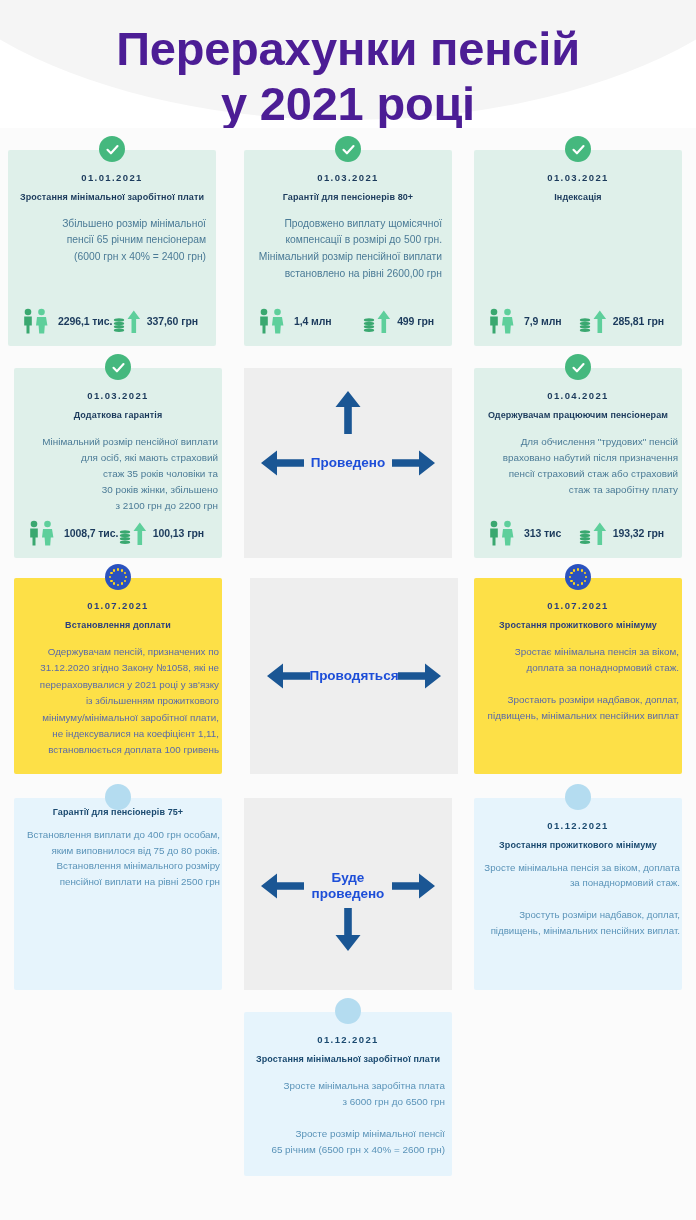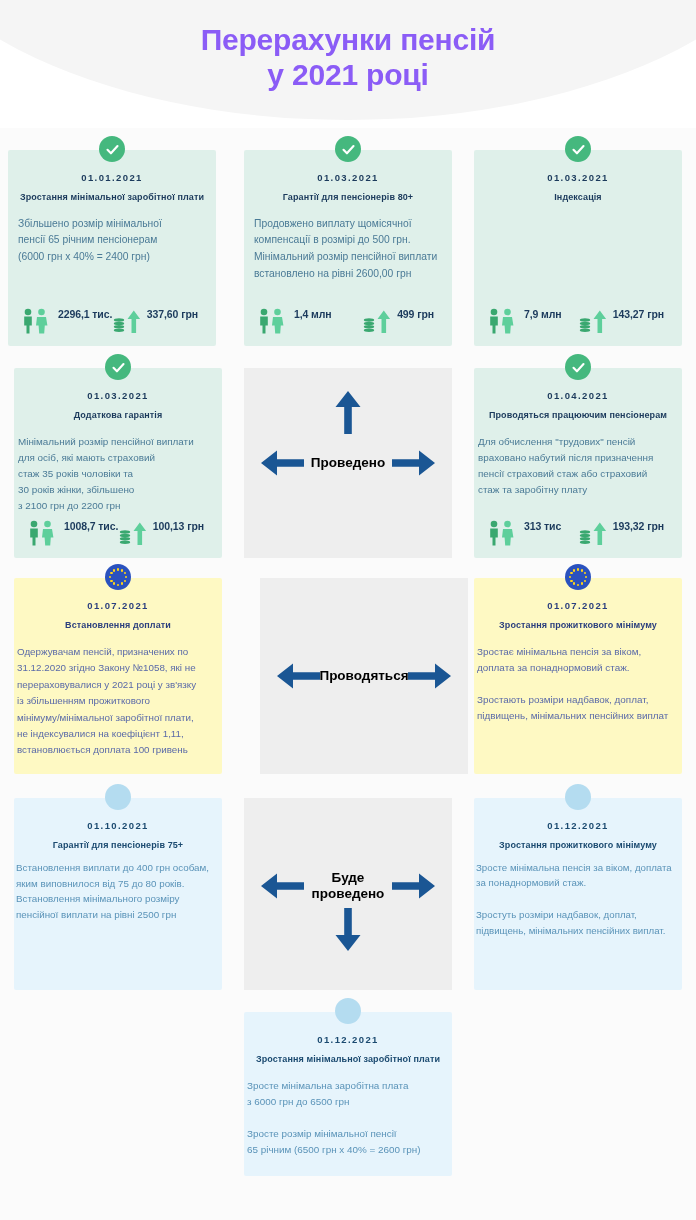--- a/index.html
+++ b/index.html
@@ -27,35 +27,35 @@
     position:absolute;
     left:-118px; top:-360px;
     width:932px; height:480px;
     background:#f5f5f5;
     border-radius:50% / 50%;
   }
   #title {
     position:absolute; left:0; top:22px;
     width:696px;
     text-align:center;
-    color:#8b5cf6;
-    font-size:30px;
+    color:#4c1d95;
+    font-size:47px;
     font-weight:bold;
     line-height:1.17;
     letter-spacing:-0.2px;
     white-space:pre-line;
   }
 
   
   .card {
     position:absolute;
     border-radius:2px;
   }
   .card-green   { background:#dff0ea; }
-  .card-lav     { background:#fef9c3; }
+  .card-lav     { background:#fde047; }
   .card-blue    { background:#e6f4fc; }
 
   .badge {
     position:absolute;
     left:50%;
     top:-14px;
     transform:translateX(-50%);
     width:26px; height:26px;
     border-radius:50%;
     display:flex; align-items:center; justify-content:center;
@@ -87,21 +87,21 @@
     text-align:center;
     color:#1b3a5c;
     font-size:9px;
     font-weight:bold;
     letter-spacing:0.1px;
     padding-top:9px;
     padding-left:8px; padding-right:8px;
     line-height:1.3;
   }
   .body-text {
-    text-align:left;
+    text-align:right;
     color:#4a7a96;
     font-size:10.3px;
     line-height:1.62;
     padding:12px 10px 0 10px;
     white-space:pre-line;
   }
   .card-lav .body-text  { color:#5a6aa8; }
   .card-lav .date,
   .card-lav .subtitle   { color:#2b3f7e; }
   .card-blue .body-text { color:#5a93b8; }
@@ -112,20 +112,21 @@
   .stats {
     position:absolute;
     left:0; bottom:12px;
     width:100%;
     display:flex;
     align-items:flex-end;
     padding:0 12px;
   }
   .stat {
     display:flex;
+    align-items:center;
     gap:4px;
   }
   .stat.left  { flex:0 0 auto; }
   .stat.right { margin-left:auto; margin-right:6px; }
   .stat-label {
     color:#1b3a5c;
     font-size:10.5px;
     font-weight:bold;
     letter-spacing:-0.1px;
     white-space:nowrap;
@@ -139,21 +140,21 @@
     background:#eeeeee;
   }
   .conn-inner {
     position:absolute;
     inset:0;
     display:flex;
     align-items:center;
     justify-content:center;
   }
   .conn-label {
-    color:#000000;
+    color:#1d4ed8;
     font-size:13.5px;
     font-weight:bold;
     text-align:center;
     line-height:1.2;
     white-space:pre-line;
     z-index:2;
   }
   .arrow { position:absolute; }
   .arrow svg { display:block; }
   .arrow-left  { left:16px;  top:50%; transform:translateY(-50%); }
@@ -284,21 +285,21 @@
               <ellipse cx="6" cy="12" rx="5.2" ry="1.7"></ellipse>
               <ellipse cx="6" cy="15.4" rx="5.2" ry="1.7"></ellipse>
               <ellipse cx="6" cy="18.8" rx="5.2" ry="1.7"></ellipse>
               <ellipse cx="6" cy="22.2" rx="5.2" ry="1.7"></ellipse>
             </g>
             <g fill="#5ecf9b">
               <path d="M18.5 25 h4.6 v-14 h4 l-6.3 -8.4 l-6.3 8.4 h4 z"></path>
             </g>
           </svg>
         </span>
-        <span class="stat-label">143,27 грн</span>
+        <span class="stat-label">285,81 грн</span>
       </div>
     </div>
   </div>
 
   <div class="card card-green" style="left:14px; top:368px; width:208px; height:190px;">
     <div class="badge badge-check">
       <svg viewBox="0 0 24 24">
           <path d="M4 12.5 L9.5 18 L20 6.5" fill="none" stroke="#ffffff" stroke-width="3.4" stroke-linecap="round" stroke-linejoin="round"></path>
         </svg>
     </div>
@@ -361,21 +362,21 @@
     </div>
   </div>
 
   <div class="card card-green" style="left:474px; top:368px; width:208px; height:190px;">
     <div class="badge badge-check">
       <svg viewBox="0 0 24 24">
           <path d="M4 12.5 L9.5 18 L20 6.5" fill="none" stroke="#ffffff" stroke-width="3.4" stroke-linecap="round" stroke-linejoin="round"></path>
         </svg>
     </div>
     <div class="date">01.04.2021</div>
-    <div class="subtitle">Проводяться працюючим пенсіонерам</div>
+    <div class="subtitle">Одержувачам працюючим пенсіонерам</div>
     <div class="body-text" style="font-size:9.9px; padding-left:4px; padding-right:4px;">Для обчислення "трудових" пенсій
 враховано набутий після призначення
 пенсії страховий стаж або страховий
 стаж та заробітну плату</div>
     <div class="stats">
       <div class="stat left">
         <span class="people-icon">
           <svg width="34" height="26" viewBox="0 0 34 26">
             <circle cx="8" cy="4" r="3.3" fill="#3aa870"></circle>
             <path d="M4.2 8.6 h7.6 v9 h-2.3 v8 h-3 v-8 h-2.3 z" fill="#3aa870"></path>
@@ -425,21 +426,21 @@
     <div class="subtitle">Встановлення доплати</div>
     <div class="body-text" style="font-size:9.8px; padding-left:3px; padding-right:3px; line-height:1.68;">Одержувачам пенсій, призначених по
 31.12.2020 згідно Закону №1058, які не
 перераховувалися у 2021 році у зв'язку
 із збільшенням прожиткового
 мінімуму/мінімальної заробітної плати,
 не індексувалися на коефіцієнт 1,11,
 встановлюється доплата 100 гривень</div>
   </div>
 
-  <div class="connector" style="left:260px; top:578px; width:208px; height:196px;">
+  <div class="connector" style="left:250px; top:578px; width:208px; height:196px;">
     <div class="conn-inner">
       <div class="arrow arrow-left">
         <svg width="44" height="30" viewBox="0 0 44 30">
           <path d="M44 11.2 H17 V2.5 L1 15 L17 27.5 V18.8 H44 Z" fill="#1a5694"></path>
         </svg>
       </div>
       <div class="conn-label">Проводяться</div>
       <div class="arrow arrow-right">
         <svg width="44" height="30" viewBox="0 0 44 30">
           <path d="M0 11.2 H27 V2.5 L43 15 L27 27.5 V18.8 H0 Z" fill="#1a5694"></path>
@@ -469,21 +470,20 @@
     <div class="subtitle">Зростання прожиткового мінімуму</div>
     <div class="body-text" style="font-size:9.9px; padding-left:3px; padding-right:3px;">Зростає мінімальна пенсія за віком,
 доплата за понаднормовий стаж.
 
 Зростають розміри надбавок, доплат,
 підвищень, мінімальних пенсійних виплат</div>
   </div>
 
   <div class="card card-blue" style="left:14px; top:798px; width:208px; height:192px;">
     <div class="badge badge-dot"></div>
-    <div class="date">01.10.2021</div>
     <div class="subtitle">Гарантії для пенсіонерів 75+</div>
     <div class="body-text" style="font-size:9.8px; padding-left:2px; padding-right:2px; padding-top:8px;">Встановлення виплати до 400 грн особам,
 яким виповнилося від 75 до 80 років.
 Встановлення мінімального розміру
 пенсійної виплати на рівні 2500 грн</div>
   </div>
 
   <div class="connector" style="left:244px; top:798px; width:208px; height:192px;">
     <div class="conn-inner">
       <div class="arrow arrow-left" style="top:46%;">

